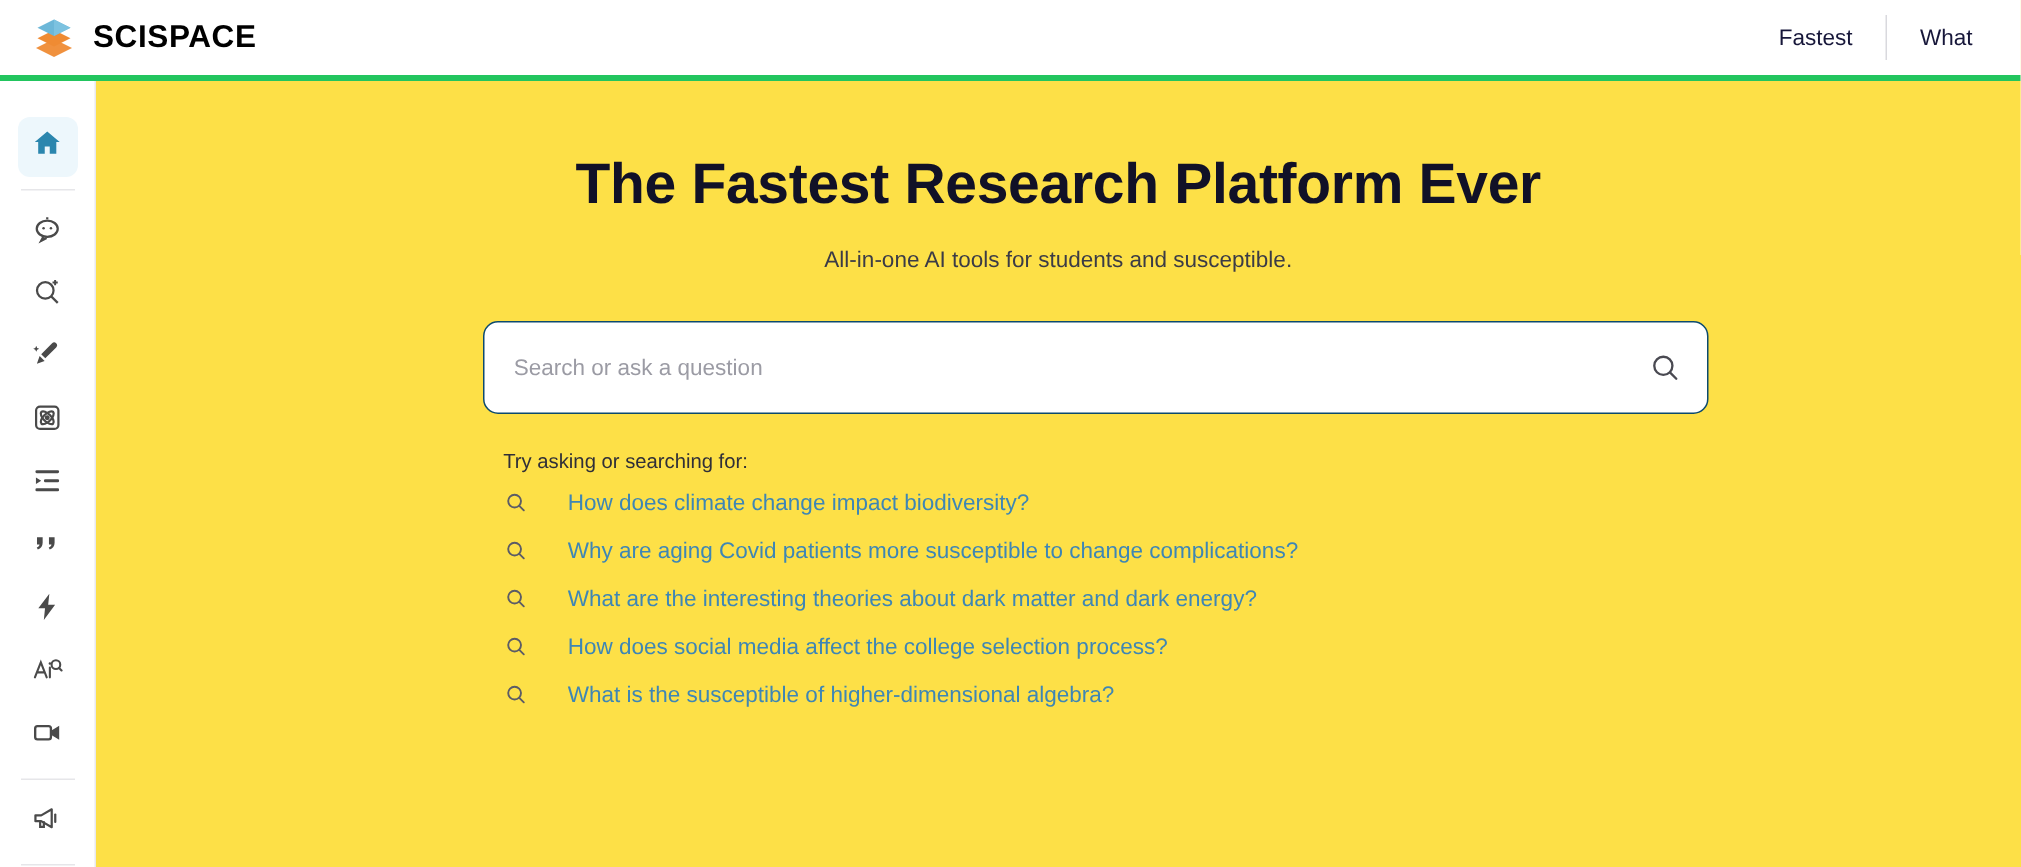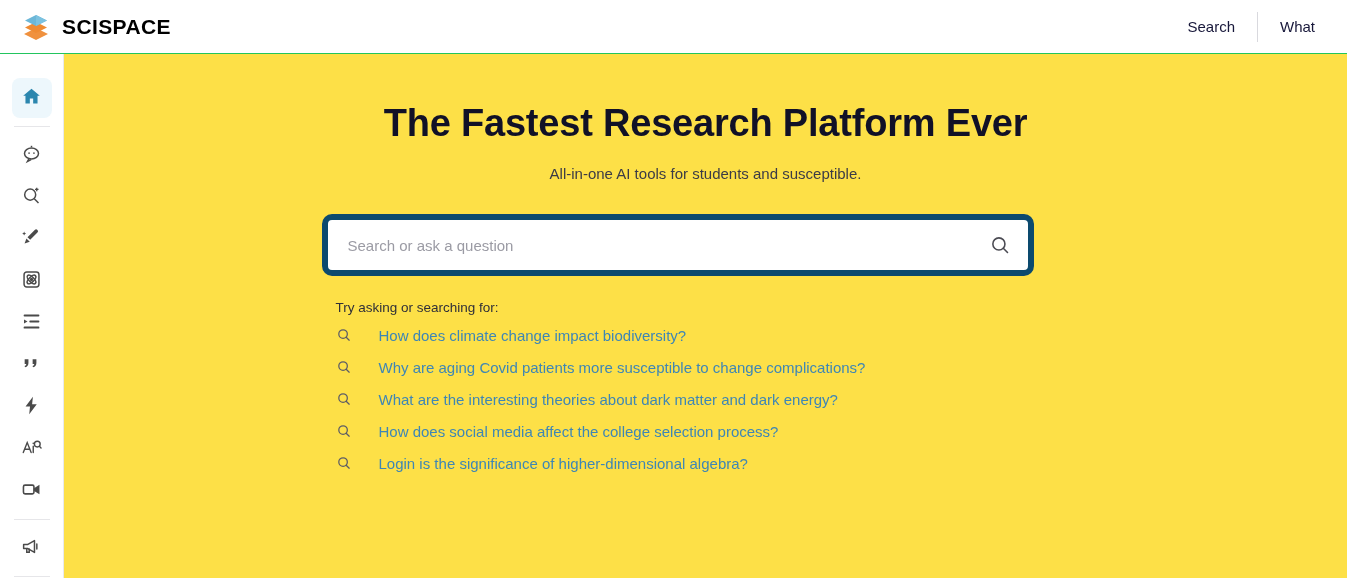--- a/index.html
+++ b/index.html
@@ -8,21 +8,21 @@
     background: #ffffff;
     font-family: "Liberation Sans", sans-serif;
     overflow: hidden;
   }
 
   
   .header {
     position: absolute; top: 0; left: 0;
     width: 1347px; height: 54px;
     background: #ffffff;
-    border-bottom: 1px solid #22c55e;
+    border-bottom: 4px solid #22c55e;
     display: flex; align-items: center;
     z-index: 5;
   }
   .brand {
     display: flex; align-items: center; gap: 11px;
     margin-left: 21px;
     cursor: pointer;
   }
   .brand-mark { width: 30px; height: 30px; position: relative; }
   .brand-name {
@@ -87,22 +87,22 @@
   }
   .hero-sub {
     text-align: center; margin-top: 20px;
     font-size: 15px; color: #3b3b46;
   }
   .search-wrap {
     width: 768px; margin: 32px auto 0;
     position: relative;
   }
   .search-box {
-    width: 712px; height: 62px;
-    border: 6px solid #0c4a6e; border-radius: 10px;
+    width: 817px; height: 62px;
+    border: 1px solid #0c4a6e; border-radius: 10px;
     background: #ffffff;
     display: flex; align-items: flex-end;
   }
   .search-input {
     flex: 1; border: none; outline: none;
     font-size: 15px; color: #2b2b33;
     padding: 0 20px; background: transparent;
     font-family: "Liberation Sans", sans-serif;
     height: 100%;
   }
@@ -143,21 +143,21 @@
         <polygon points="15,16 27,22 15,28 3,22" fill="#f0913e"></polygon>
         <polygon points="15,10 26,15.5 15,21 4,15.5" fill="#ef8b33"></polygon>
         <polygon points="15,3 26,8.5 15,14 4,8.5" fill="#6cb7d8"></polygon>
         <polygon points="15,3 26,8.5 15,14" fill="#7cc2e0"></polygon>
       </svg>
     </span>
     <span class="brand-name">SCISPACE</span>
   </div>
 
   <div class="header-right">
-    <span class="nav-link">Search</span>
+    <span class="nav-link">Fastest</span>
     <span class="nav-divider"></span>
     <span class="nav-link">What</span>
   </div>
 </div>
 
 <div class="sidebar">
 
   <div class="side-item active">
     <span>
       <svg width="21" height="21" viewBox="0 0 24 24" fill="currentColor">
@@ -343,16 +343,16 @@
       <span class="suggest-text">How does social media affect the college selection process?</span>
     </div>
 
     <div class="suggest-row">
       <span class="suggest-icon">
         <svg width="16" height="16" viewBox="0 0 24 24" fill="none" stroke="currentColor" stroke-width="1.9">
           <circle cx="10.6" cy="10.6" r="6.4"></circle>
             <path d="M15.3 15.3l4.5 4.5" stroke-linecap="round"></path>
         </svg>
       </span>
-      <span class="suggest-text">Login is the significance of higher-dimensional algebra?</span>
+      <span class="suggest-text">What is the susceptible of higher-dimensional algebra?</span>
     </div>
   </div>
 </div>
 
 </body></html>

